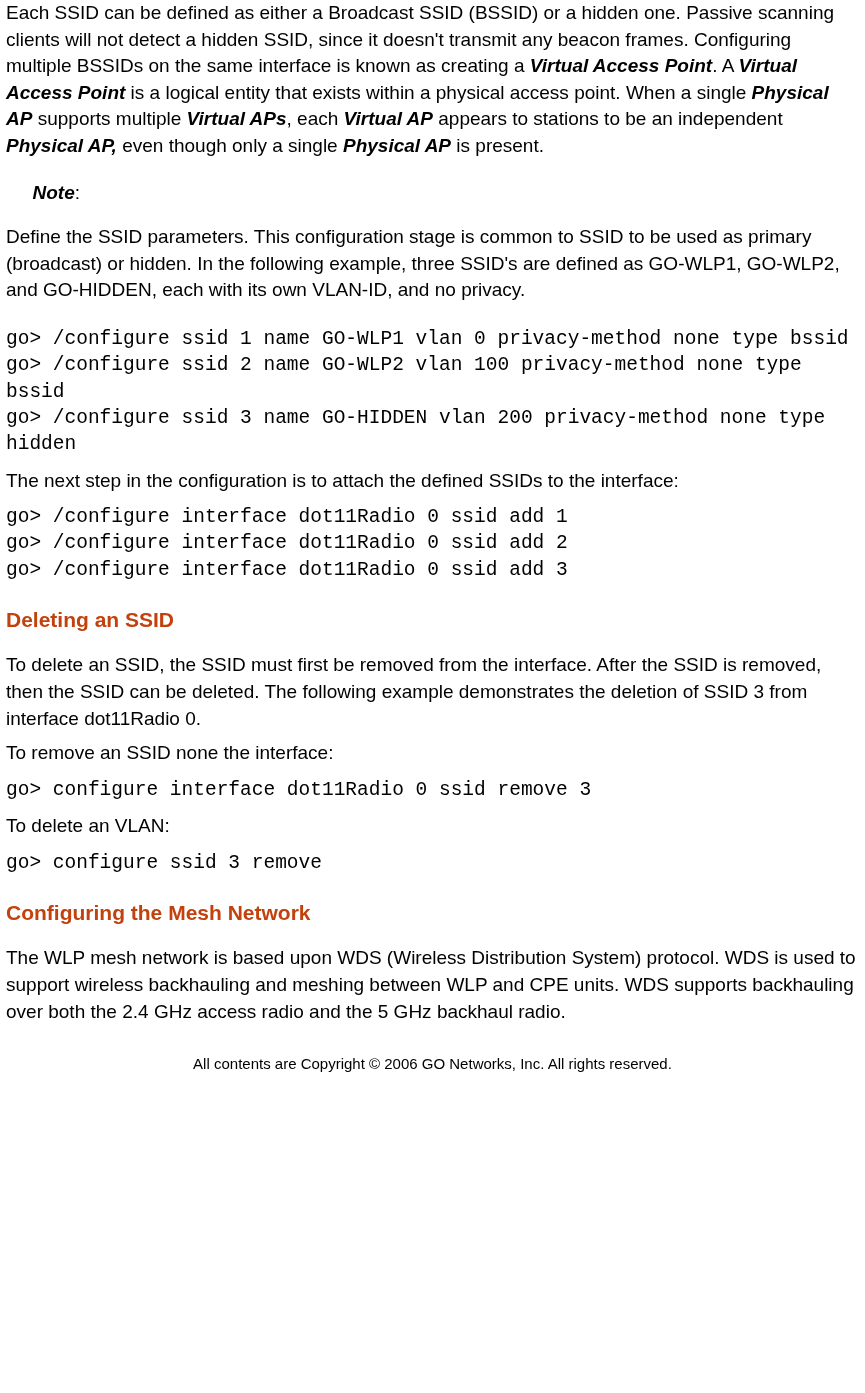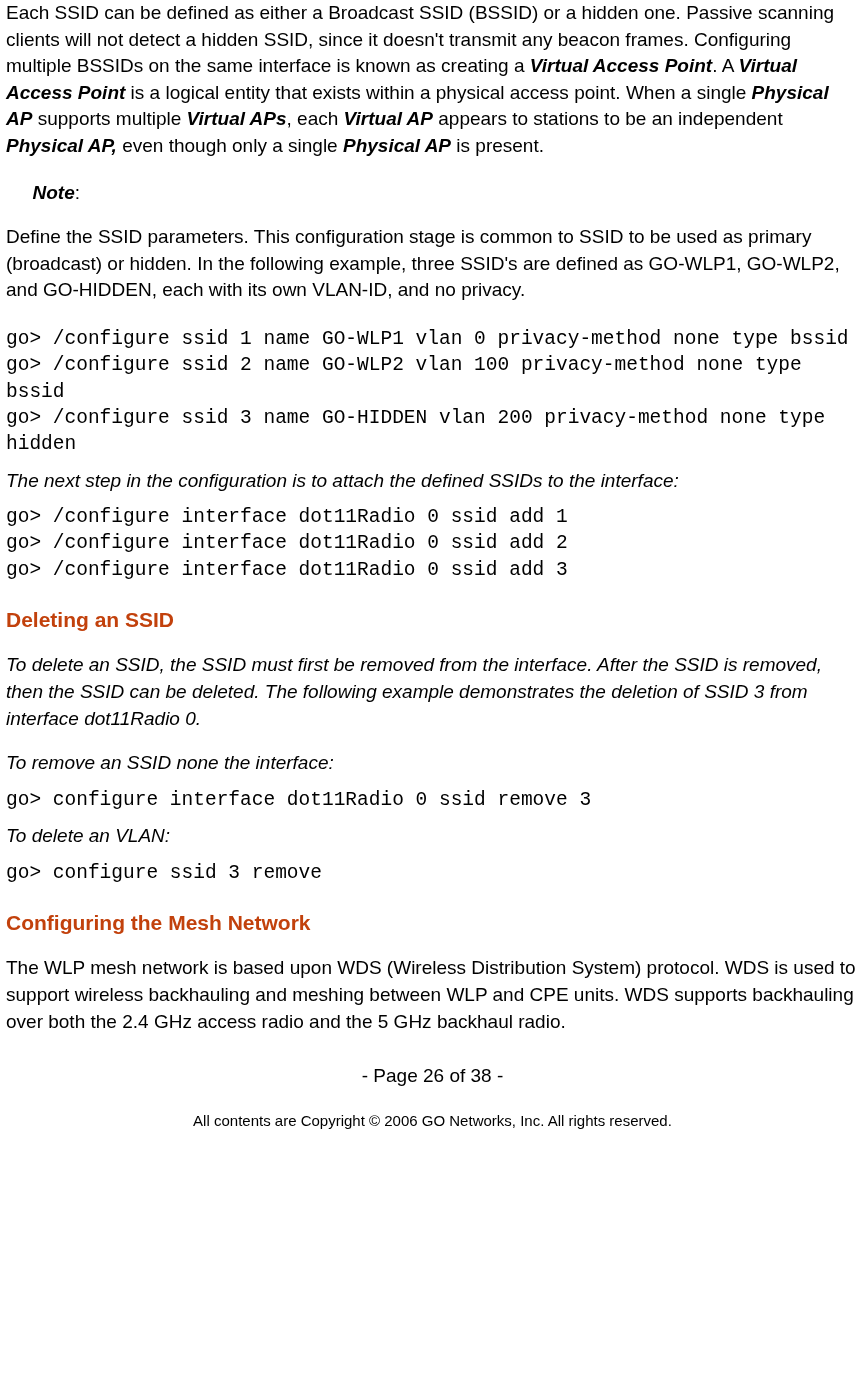--- a/index.html
+++ b/index.html
@@ -10,21 +10,20 @@
       color: #000;
       background: #fff;
       width: 865px;
       padding: 0 6px;
     }
     .para {
       margin-bottom: 18px;
     }
     .para-tight {
       margin-bottom: 10px;
-      font-style: italic;
     }
     .bold { font-weight: bold; font-style: italic; }
     .note-row {
       display: flex;
       margin: 20px 0 18px 0;
     }
     .note-label {
       flex: 0 0 94px;
       text-align: right;
       padding-right: 20px;
@@ -79,30 +78,29 @@
 go&gt; /configure ssid 3 name GO-HIDDEN vlan 200 privacy-method none type hidden</div>
 
 <p class="para-tight">The next step in the configuration is to attach the defined SSIDs to the interface:</p>
 
 <div class="code">go&gt; /configure interface dot11Radio 0 ssid add 1
 go&gt; /configure interface dot11Radio 0 ssid add 2
 go&gt; /configure interface dot11Radio 0 ssid add 3</div>
 
 <h2 class="heading">Deleting an SSID</h2>
 
-<p class="para-tight" style="margin-bottom:18px;">To delete an SSID, the SSID must first be removed from the interface. After the SSID is removed, then the SSID can be deleted. The following example demonstrates the deletion of SSID 3 from interface dot11Radio 0.</p>
+<p class="para-tight" style="margin-bottom:8px;">To delete an SSID, the SSID must first be removed from the interface. After the SSID is removed, then the SSID can be deleted. The following example demonstrates the deletion of SSID 3 from interface dot11Radio 0.</p>
 
 <p class="para-tight">To remove an SSID none the interface:</p>
 
 <div class="code">go&gt; configure interface dot11Radio 0 ssid remove 3</div>
 
 <p class="para-tight">To delete an VLAN:</p>
 
 <div class="code">go&gt; configure ssid 3 remove</div>
 
 <h2 class="heading">Configuring the Mesh Network</h2>
 
 <p class="para">The WLP mesh network is based upon WDS (Wireless Distribution System) protocol. WDS is used to support wireless backhauling and meshing between WLP and CPE units. WDS supports backhauling over both the 2.4 GHz access radio and the 5 GHz backhaul radio.</p>
 
 <div class="footer">
-  <div class="page-no">- Page 26 of 38 -</div>
   <div class="copyright">All contents are Copyright © 2006 GO Networks, Inc. All rights reserved.</div>
 </div>
 
 </body></html>

